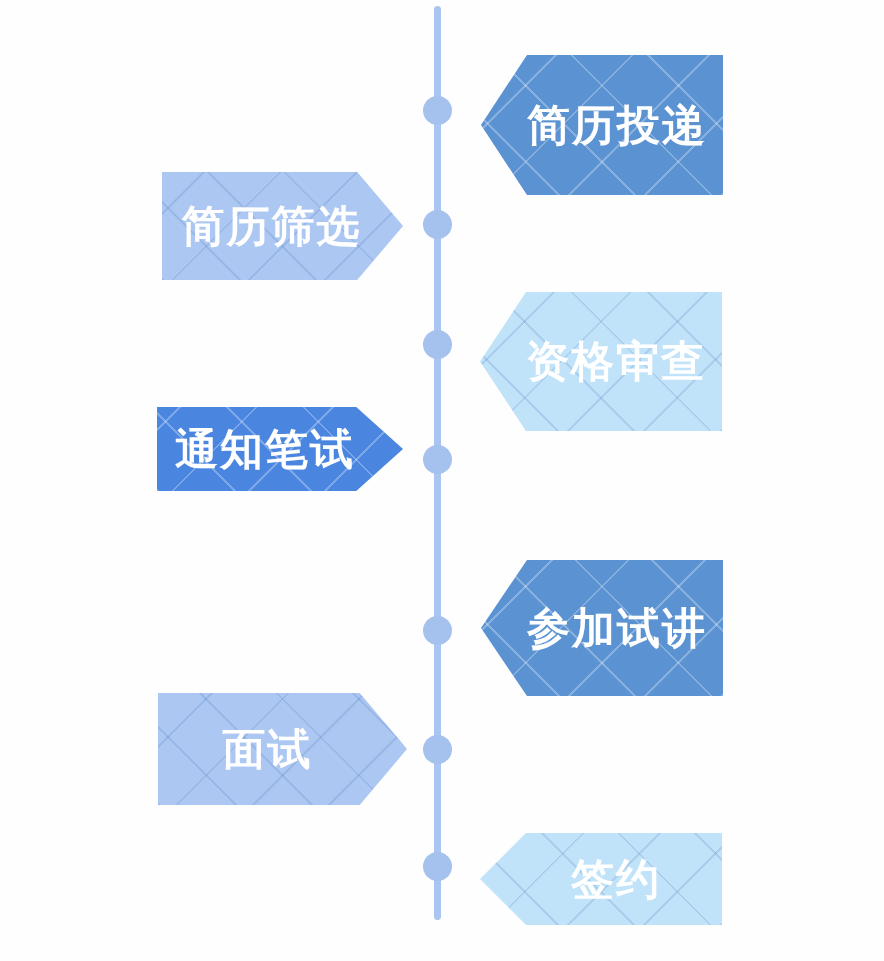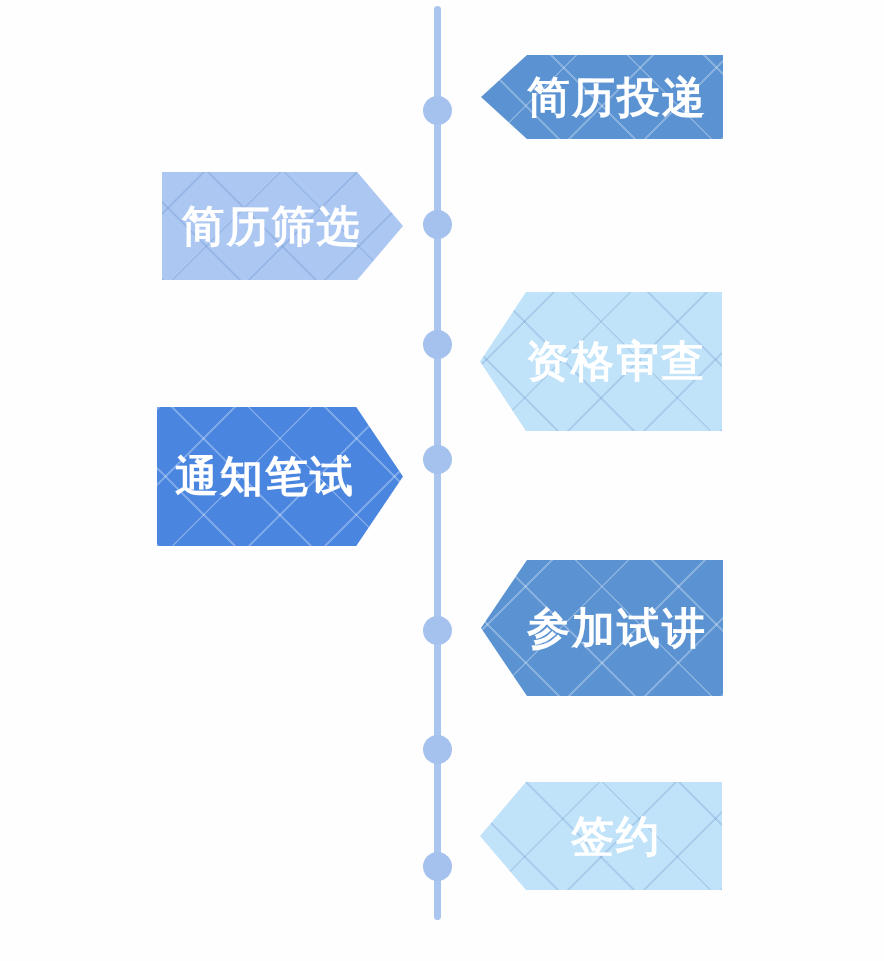--- a/index.html
+++ b/index.html
@@ -74,27 +74,27 @@
     background-image:
       repeating-linear-gradient(45deg,  rgba(255,255,255,0.28) 0 2px, transparent 2px 54px),
       repeating-linear-gradient(-45deg, rgba(255,255,255,0.28) 0 2px, transparent 2px 54px);
   }
   .lattice-dark {
     background-image:
       repeating-linear-gradient(45deg,  rgba(80,120,185,0.20) 0 2px, transparent 2px 54px),
       repeating-linear-gradient(-45deg, rgba(80,120,185,0.20) 0 2px, transparent 2px 54px);
   }
 
-  .stage-1 { left: 481px; top: 55px;  width: 242px; height: 84px; }
+  .stage-1 { left: 481px; top: 55px;  width: 242px; height: 140px; }
   .stage-2 { left: 162px; top: 172px; width: 241px; height: 108px; padding-left: 8px; }
   .stage-3 { left: 480px; top: 292px; width: 242px; height: 139px; }
-  .stage-4 { left: 157px; top: 407px; width: 246px; height: 139px; }
+  .stage-4 { left: 157px; top: 407px; width: 246px; height: 84px; }
   .stage-5 { left: 481px; top: 560px; width: 242px; height: 136px; }
   .stage-6 { left: 158px; top: 693px; width: 249px; height: 112px; }
-  .stage-7 { left: 480px; top: 782px; width: 242px; height: 108px; justify-content: center; }
+  .stage-7 { left: 480px; top: 833px; width: 242px; height: 92px; justify-content: center; }
 </style>
 </head>
 <body>
 
 <div class="canvas">
 
   <div class="timeline-line"></div>
 
   <div class="timeline-node node-1"></div>
   <div class="timeline-node node-2"></div>
@@ -117,18 +117,21 @@
   </div>
 
   <div class="banner point-right v-vivid lattice-white stage-4">
     <span>通知笔试</span>
   </div>
 
   <div class="banner point-left v-medium lattice-white stage-5">
     <span>参加试讲</span>
   </div>
 
+  <div class="banner point-right v-periwinkle lattice-dark stage-6">
+    <span>面试</span>
+  </div>
 
   <div class="banner point-left v-sky lattice-dark stage-7">
     <span>签约</span>
   </div>
 
 </div>
 
 </body></html>

